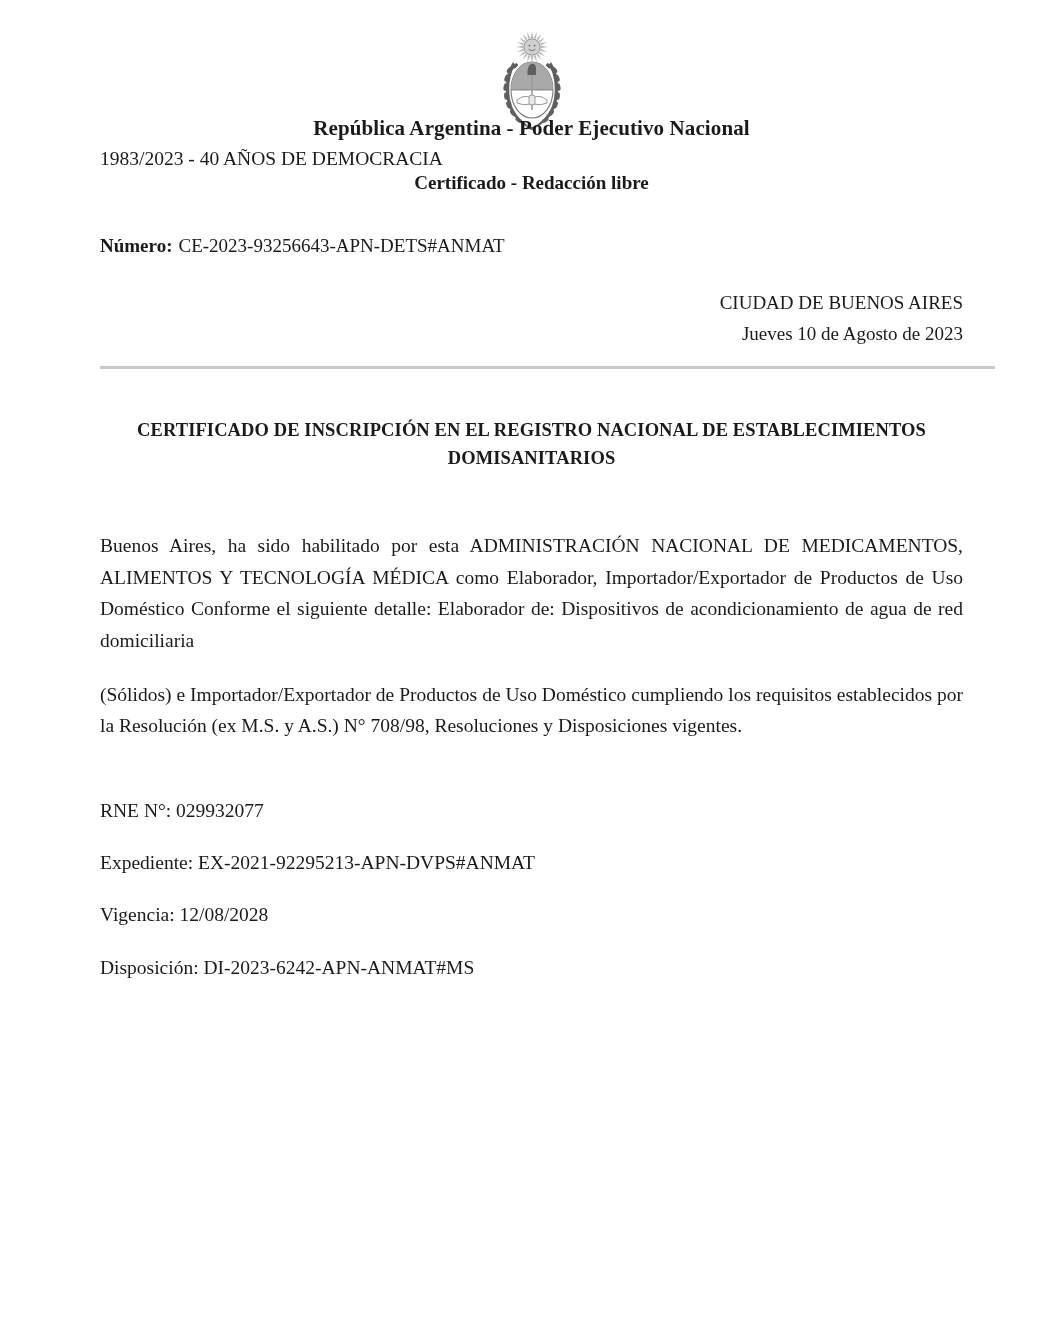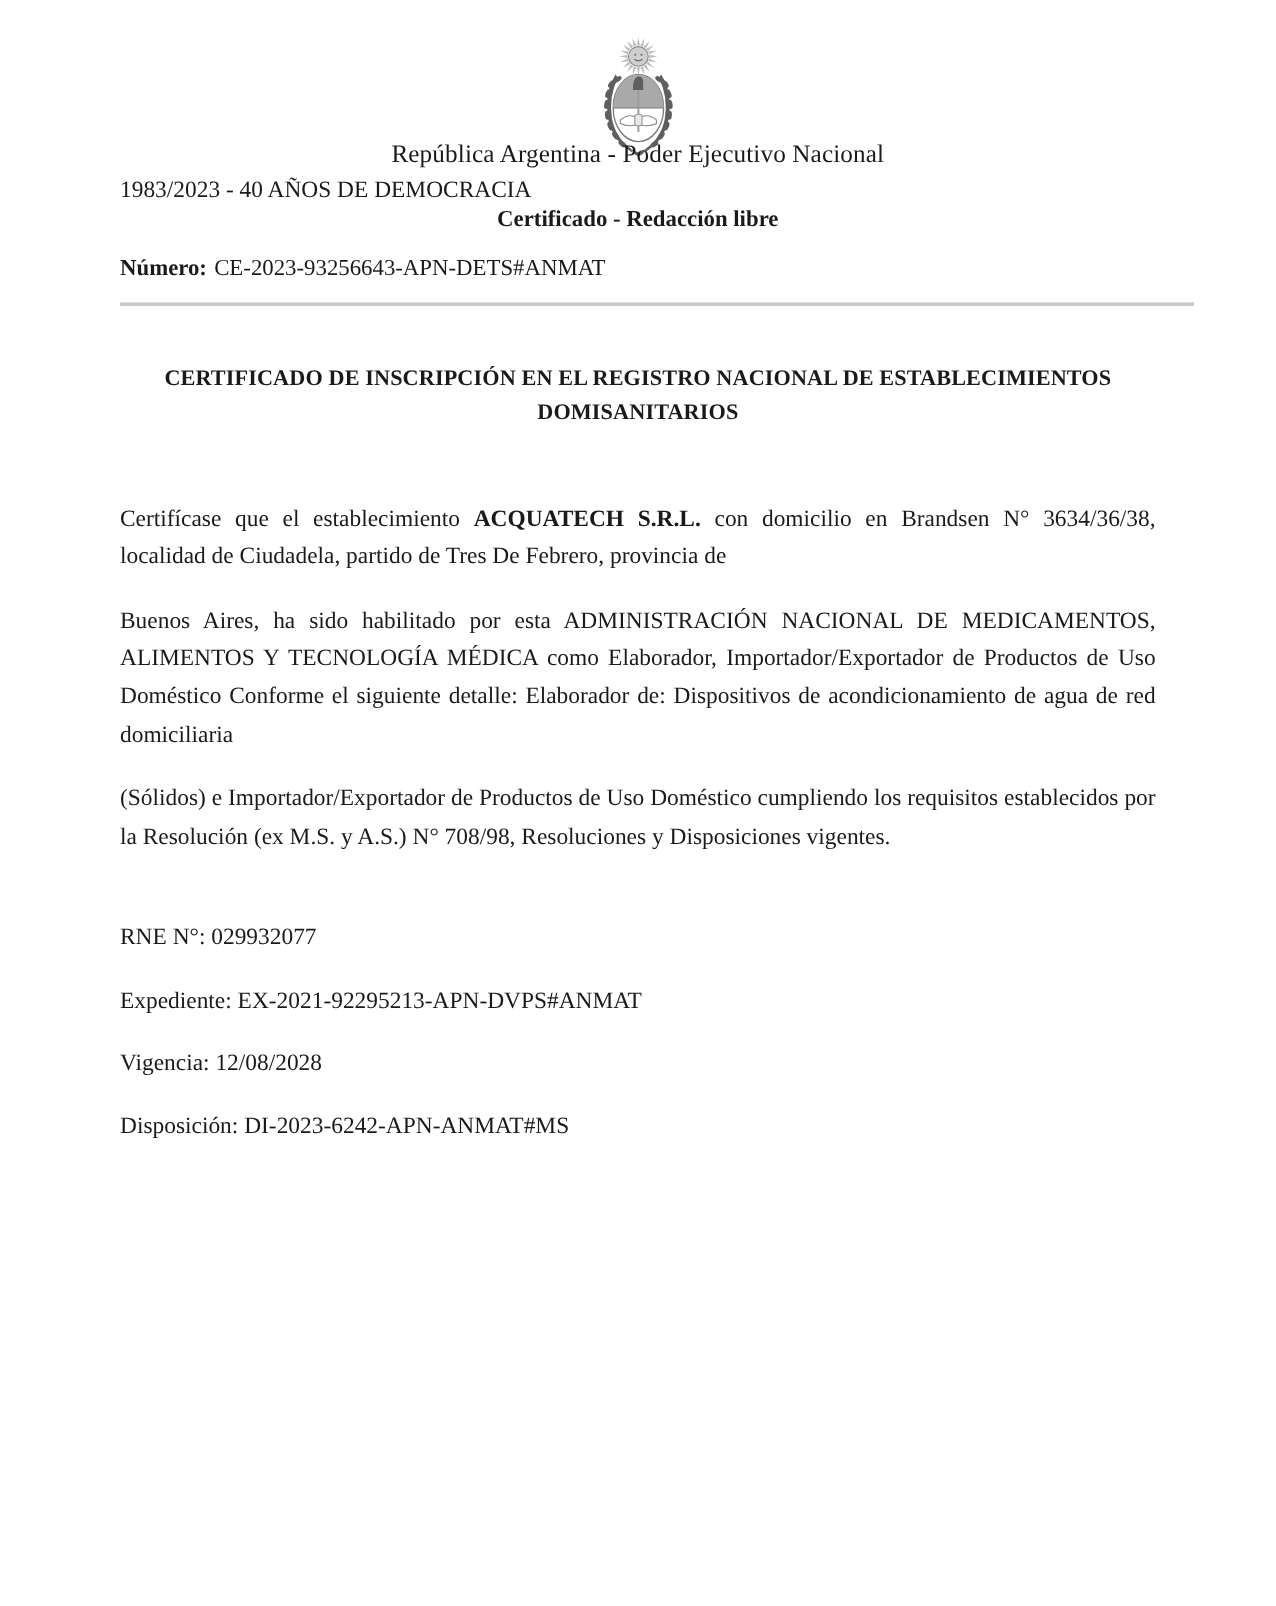--- a/index.html
+++ b/index.html
@@ -35,42 +35,42 @@
     box-sizing: border-box;
   }
   .emblem {
     display: block;
     width: 78px;
     height: 104px;
   }
 
   .header-line-1 {
     text-align: center;
-    font-weight: normal;
+    font-weight: bold;
     font-size: 21px;
     letter-spacing: .1px;
     line-height: 1.2;
     margin-top: 6px;
   }
   .header-line-2 {
     text-align: left;
     font-size: 19.5px;
     line-height: 1.25;
     margin-top: 6px;
   }
 
   .doc-type {
     text-align: center;
     font-weight: bold;
     font-size: 19px;
   }
 
   
   .numero-row {
-    margin-top: 18px;
+    margin-top: 40px;
     font-size: 19px;
     line-height: 1.3;
   }
   .numero-row .lbl {
     font-weight: bold;
   }
   .numero-row .val {
     margin-left: 6px;
   }
 
@@ -220,31 +220,34 @@
 
   <div class="header-line-1">República Argentina - Poder Ejecutivo Nacional</div>
   <div class="header-line-2">1983/2023 - 40 AÑOS DE DEMOCRACIA</div>
 
   <div class="doc-type">Certificado - Redacción libre</div>
 
   <div class="numero-row">
     <span class="lbl">Número:</span><span class="val">CE-2023-93256643-APN-DETS#ANMAT</span>
   </div>
 
+  <div class="place-date">
+    <div>CIUDAD DE BUENOS AIRES</div>
+    <div>Jueves 10 de Agosto de 2023</div>
+  </div>
 
 
   <hr class="divider">
 
   <div class="cert-title">
     <span>CERTIFICADO DE INSCRIPCIÓN EN EL REGISTRO NACIONAL DE ESTABLECIMIENTOS</span>
     <span>DOMISANITARIOS</span>
   </div>
 
   <div class="body-block">
-    <p class="para"><span>Certifícase que el establecimiento </span><b>ACQUATECH S.R.L.</b><span> con domicilio en Brandsen N° 3634/36/38, localidad de Ciudadela, partido de Tres De Febrero, provincia de</span></p>
     <p class="para">Buenos Aires, ha sido habilitado por esta ADMINISTRACIÓN NACIONAL DE MEDICAMENTOS, ALIMENTOS Y TECNOLOGÍA MÉDICA como Elaborador, Importador/Exportador de Productos de Uso Doméstico Conforme el siguiente detalle: Elaborador de: Dispositivos de acondicionamiento de agua de red domiciliaria</p>
     <p class="para">(Sólidos) e Importador/Exportador de Productos de Uso Doméstico cumpliendo los requisitos establecidos por la Resolución (ex M.S. y A.S.) N° 708/98, Resoluciones y Disposiciones vigentes.</p>
   </div>
 
   <div class="data-block">
     <div class="data-line">RNE N°: 029932077</div>
     <div class="data-line">Expediente: EX-2021-92295213-APN-DVPS#ANMAT</div>
     <div class="data-line">Vigencia: 12/08/2028</div>
     <div class="data-line">Disposición: DI-2023-6242-APN-ANMAT#MS</div>
   </div>

